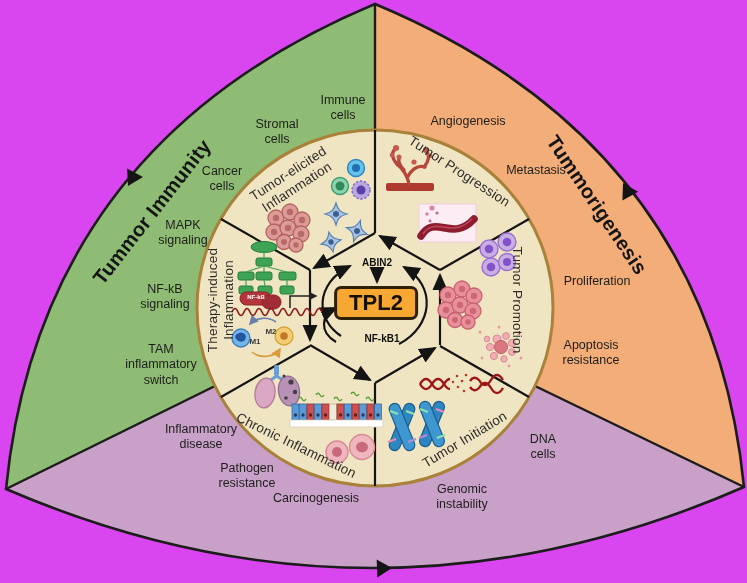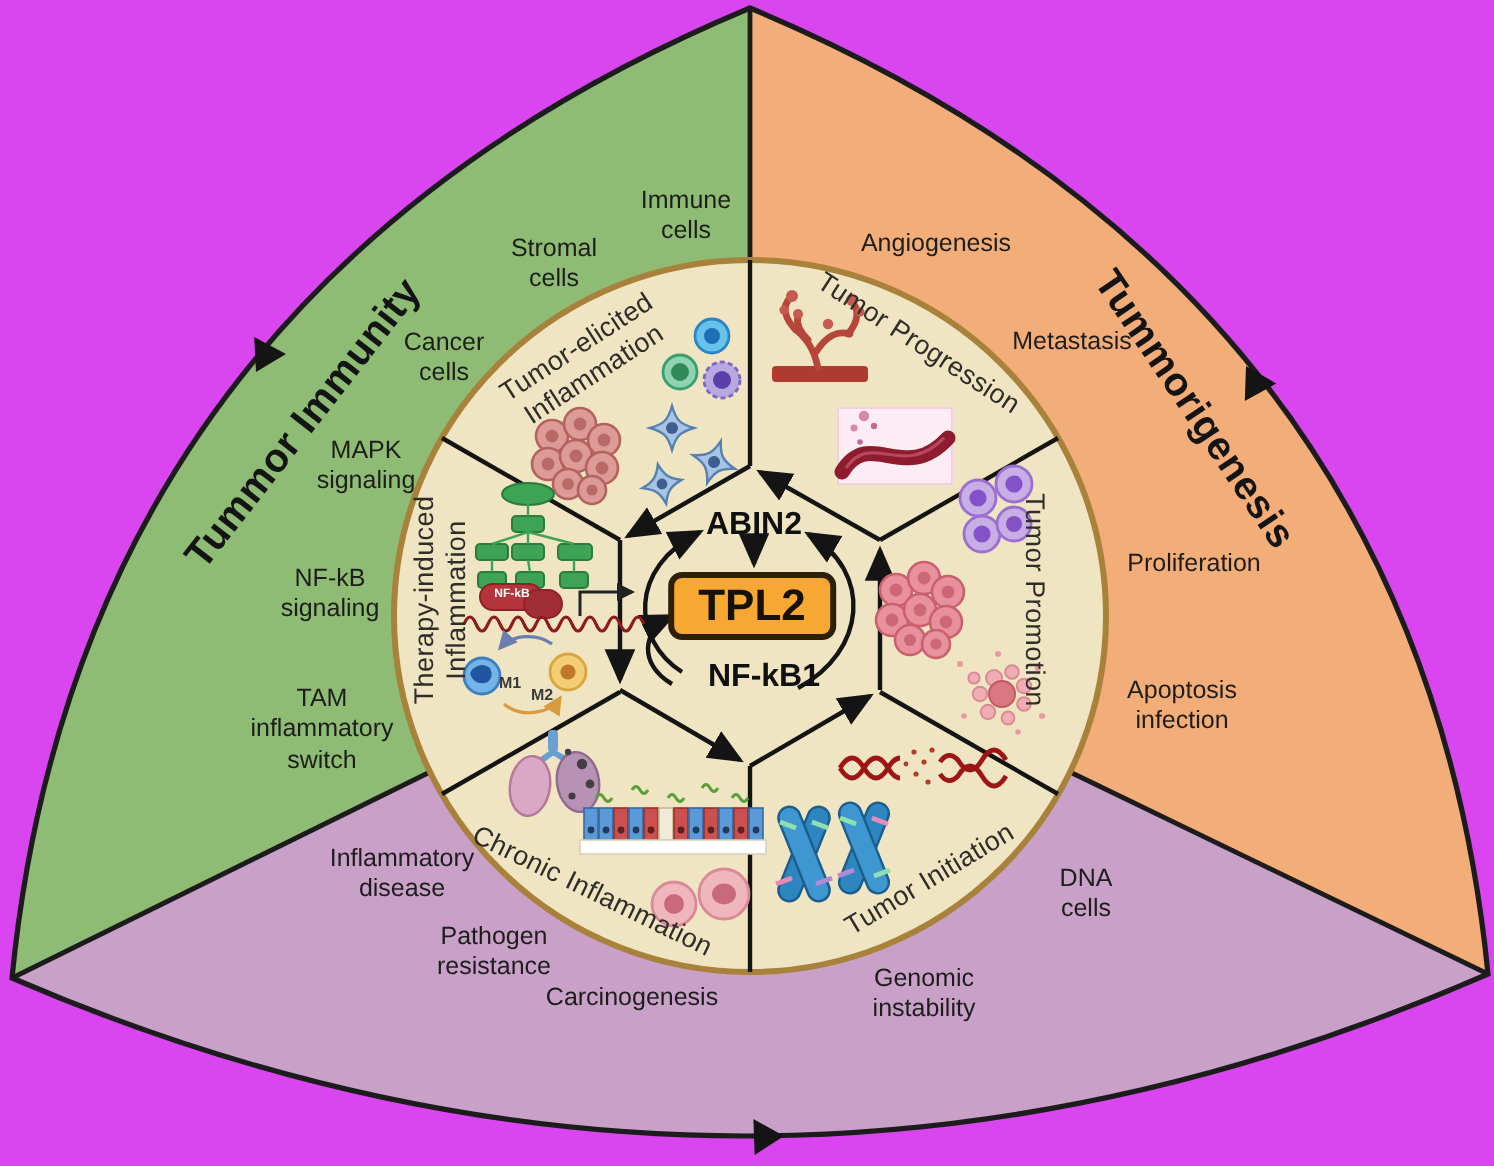--- a/index.html
+++ b/index.html
@@ -12,21 +12,21 @@
   .rot-n52{transform:translate(-50%,-50%) rotate(-52deg);}
   .rot-p56{transform:translate(-50%,-50%) rotate(56deg);}
   .inner-lbl{font-size:13.5px;color:#2f2d29;letter-spacing:.2px;}
   .rot-n33{transform:translate(-50%,-50%) rotate(-33deg);}
   .rot-p33{transform:translate(-50%,-50%) rotate(33deg);}
   .rot-n90{transform:translate(-50%,-50%) rotate(-90deg);}
   .rot-p90{transform:translate(-50%,-50%) rotate(90deg);}
   .rot-p26{transform:translate(-50%,-50%) rotate(26deg);}
   .rot-n31{transform:translate(-50%,-50%) rotate(-31deg);}
   .bottom-title{font-weight:700;font-size:21px;color:#241b2e;white-space:nowrap;}
-  .center-lbl{font-weight:700;font-size:16px;color:#101010;}
+  .center-lbl{font-weight:700;font-size:10px;color:#101010;}
   .tpl2-box{position:absolute;left:376px;top:303px;transform:translate(-50%,-50%);
             background:#f6a832;border:3px solid #2e2008;border-radius:7px;
             padding:1px 12px;font-weight:700;font-size:22px;color:#161006;}
   .tiny{font-size:8px;font-weight:700;color:#3a3a3a;}
   .micro{font-size:6px;font-weight:700;color:#ffffff;}
 </style>
 </head>
 <body>
 
 <div id="canvas">
@@ -374,21 +374,21 @@
 signaling</div>
 <div class="lbl" style="left:161px;top:365px">TAM
 inflammatory
 switch</div>
 <div class="lbl title rot-n52" style="left:152px;top:212px">Tummor Immunity</div>
 
 <div class="lbl" style="left:468px;top:122px">Angiogenesis</div>
 <div class="lbl" style="left:536px;top:171px">Metastasis</div>
 <div class="lbl" style="left:597px;top:282px">Proliferation</div>
 <div class="lbl" style="left:591px;top:353px">Apoptosis
-infection</div>
+resistance</div>
 <div class="lbl title rot-p56" style="left:597px;top:205px">Tummorigenesis</div>
 
 <div class="lbl" style="left:201px;top:437px">Inflammatory
 disease</div>
 <div class="lbl" style="left:247px;top:476px">Pathogen
 resistance</div>
 <div class="lbl" style="left:316px;top:499px">Carcinogenesis</div>
 <div class="lbl" style="left:462px;top:497px">Genomic
 instability</div>
 <div class="lbl" style="left:543px;top:447px">DNA
@@ -401,16 +401,16 @@
 Inflammation</div>
 <div class="lbl inner-lbl rot-p90" style="left:517px;top:300px">Tumor Promotion</div>
 <div class="lbl inner-lbl rot-p26" style="left:296px;top:446px">Chronic Inflammation</div>
 <div class="lbl inner-lbl rot-n31" style="left:465px;top:440px">Tumor Initiation</div>
 
 <div class="lbl center-lbl" style="left:377px;top:263px">ABIN2</div>
 <div class="tpl2-box">TPL2</div>
 <div class="lbl center-lbl" style="left:382px;top:339px">NF-kB1</div>
 
 <div class="lbl tiny" style="left:255px;top:342px">M1</div>
-<div class="lbl tiny" style="left:271px;top:348px">M2</div>
+<div class="lbl tiny" style="left:271px;top:332px">M2</div>
 <div class="lbl micro" style="left:256px;top:298px">NF-kB</div>
 
 </div>
 
 </body></html>

